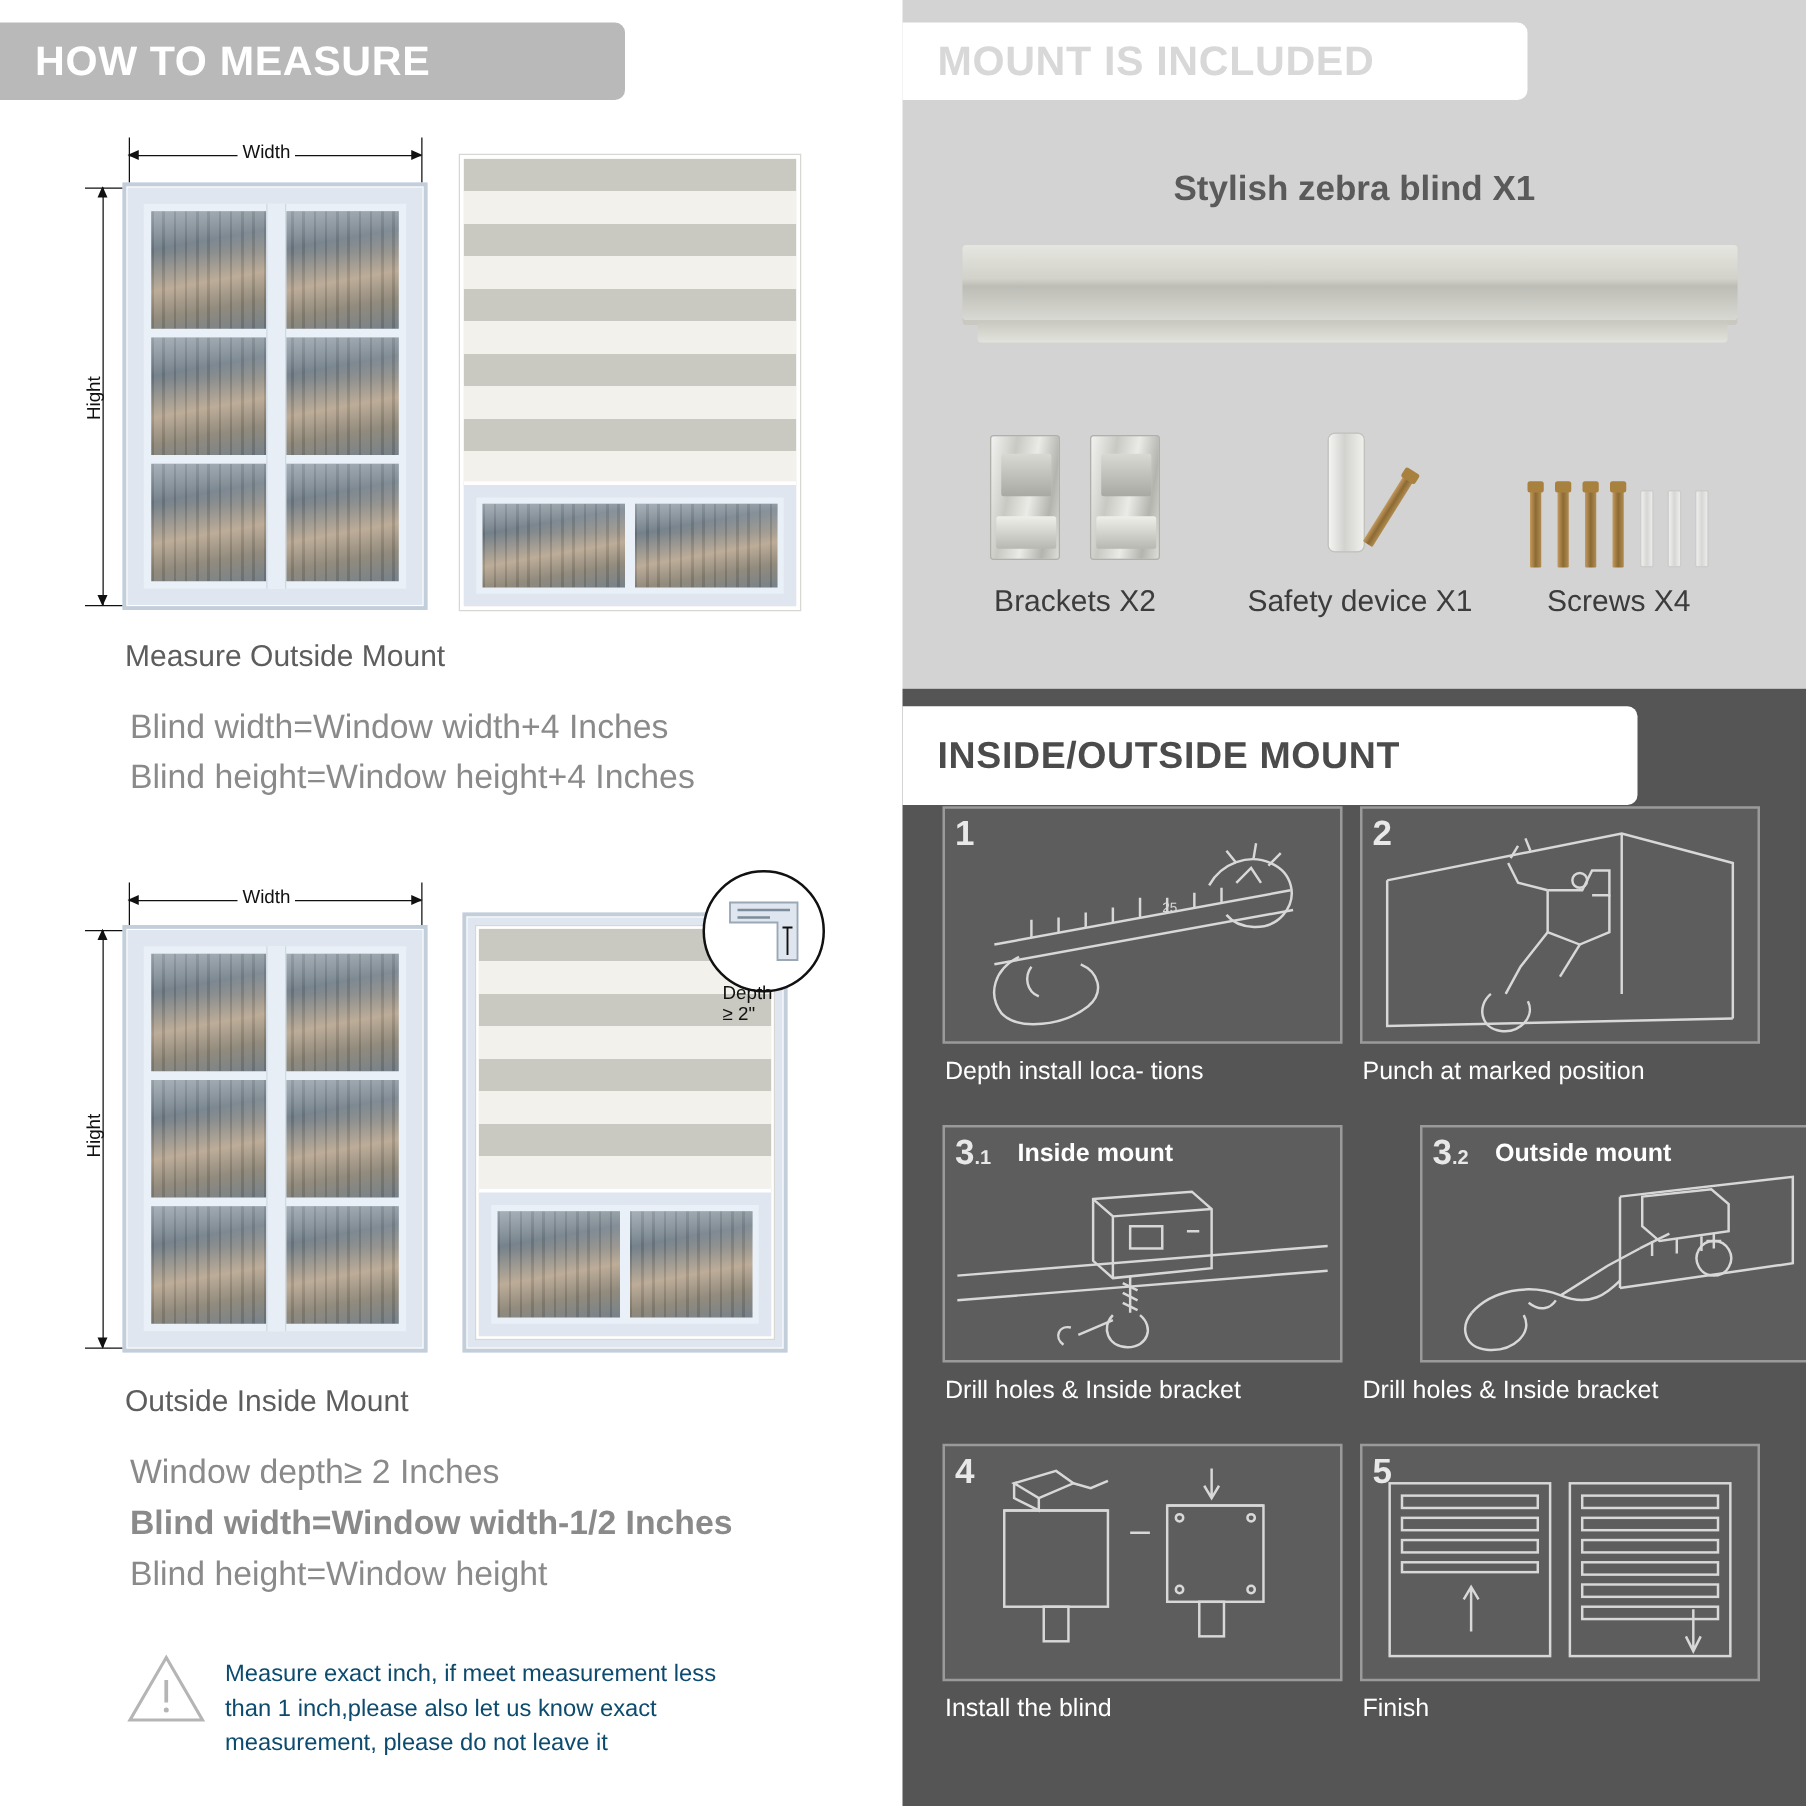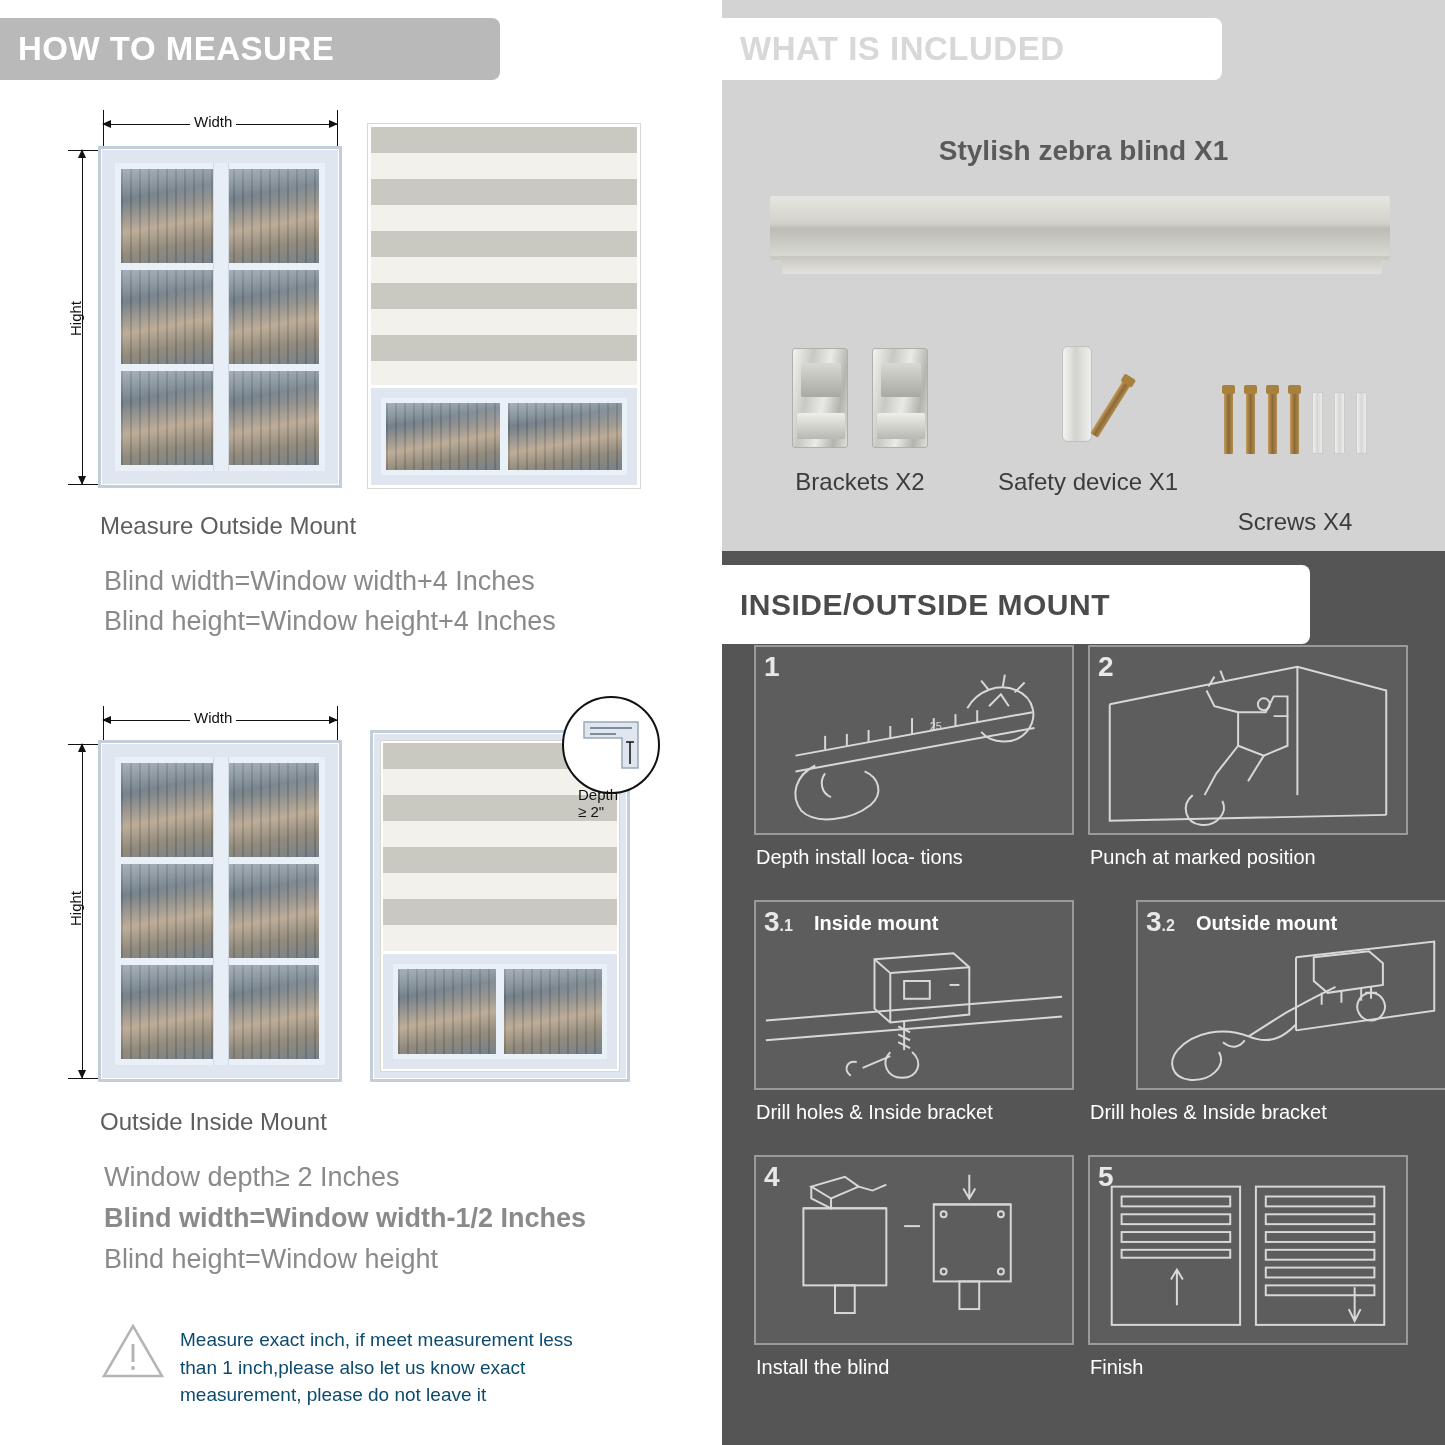--- a/index.html
+++ b/index.html
@@ -13,21 +13,21 @@
 
   
   .left-col {
     position: absolute; left: 0; top: 0; width: 712px; height: 1445px;
     background: #ffffff;
   }
   .banner {
     position: absolute;
     height: 62px;
     display: flex; align-items: center;
-    padding-left: 18px;
+    padding-left: 28px;
     border-radius: 0 8px 8px 0;
     font-size: 33px; font-weight: bold; letter-spacing: 0.5px;
   }
   #banner-how {
     left: 0; top: 18px; width: 500px;
     background: #b9b9b9; color: #ffffff;
   }
 
   .win-block { position: absolute; }
 
@@ -334,21 +334,21 @@
     </svg>
     <div class="warn-text" style="left:180px; top:1326px; width:440px;">
       <div>Measure exact inch, if meet measurement less</div>
       <div>than 1 inch,please also let us know exact</div>
       <div>measurement, please do not leave it</div>
     </div>
   </div>
 
   <div class="right-top"></div>
   <div class="banner" id="banner-included">
-    <span>WHAT IS INCLUDED</span>
+    <span>MOUNT IS INCLUDED</span>
   </div>
 
   <div class="included-title">Stylish zebra blind X1</div>
   <div class="blind-product"></div>
   <div class="blind-product-lip"></div>
 
   <div class="bracket" style="left:792px; top:348px;"></div>
   <div class="bracket" style="left:872px; top:348px;"></div>
   <div class="parts-caption" style="left:760px; top:468px; width:200px;">Brackets X2</div>
 
@@ -356,21 +356,21 @@
   <div class="screw" style="left:1106px; top:378px; transform: rotate(32deg);"></div>
   <div class="parts-caption" style="left:988px; top:468px; width:200px;">Safety device X1</div>
 
   <div class="screw" style="left:1224px; top:392px;"></div>
   <div class="screw" style="left:1246px; top:392px;"></div>
   <div class="screw" style="left:1268px; top:392px;"></div>
   <div class="screw" style="left:1290px; top:392px;"></div>
   <div class="anchor" style="left:1312px; top:392px;"></div>
   <div class="anchor" style="left:1334px; top:392px;"></div>
   <div class="anchor" style="left:1356px; top:392px;"></div>
-  <div class="parts-caption" style="left:1200px; top:468px; width:190px;margin-top:40px;">Screws X4</div>
+  <div class="parts-caption" style="left:1200px; top:468px; width:190px;">Screws X4</div>
 
   <div class="right-bot"></div>
   <div class="banner" id="banner-mount">
     <span>INSIDE/OUTSIDE MOUNT</span>
   </div>
 
   <div class="step-card" style="left:754px; top:645px; width:320px; height:190px;">
     <svg class="sketch" viewBox="0 0 320 190">
       <polyline points="40,110 280,66"></polyline>
       <polyline points="40,126 282,82"></polyline>

